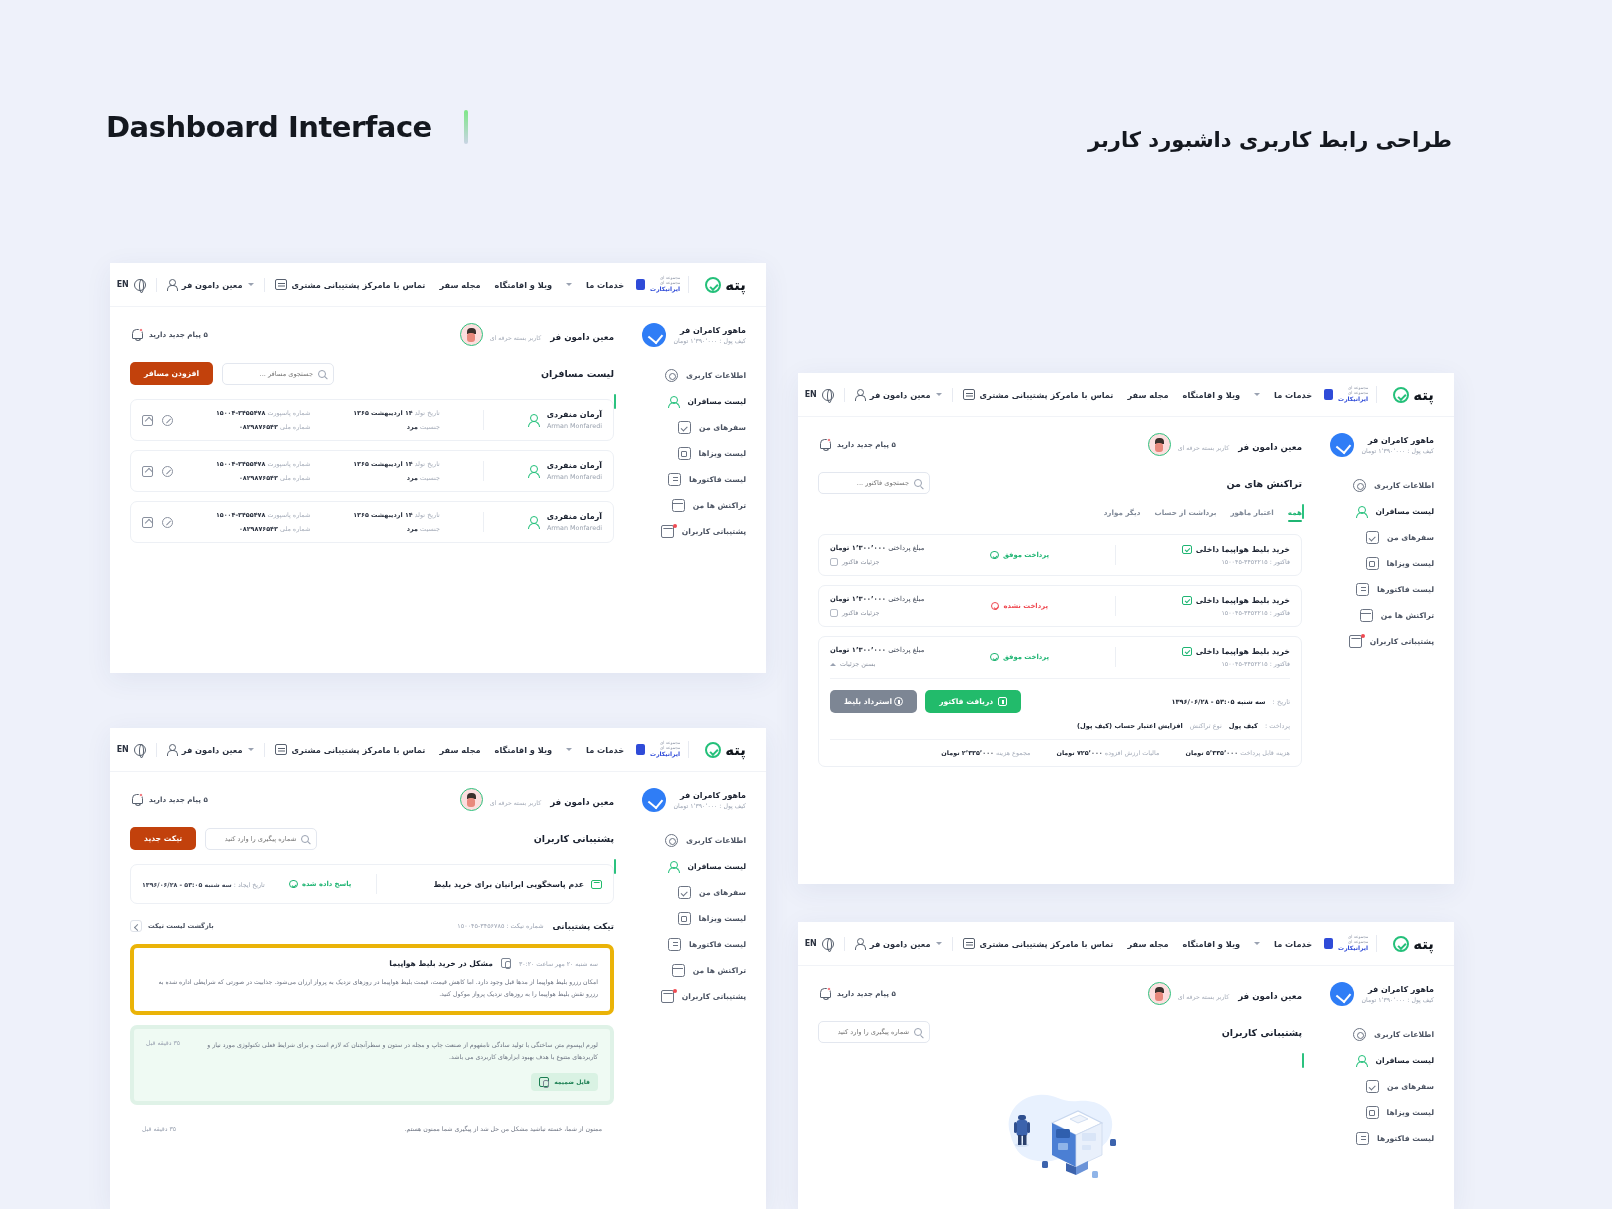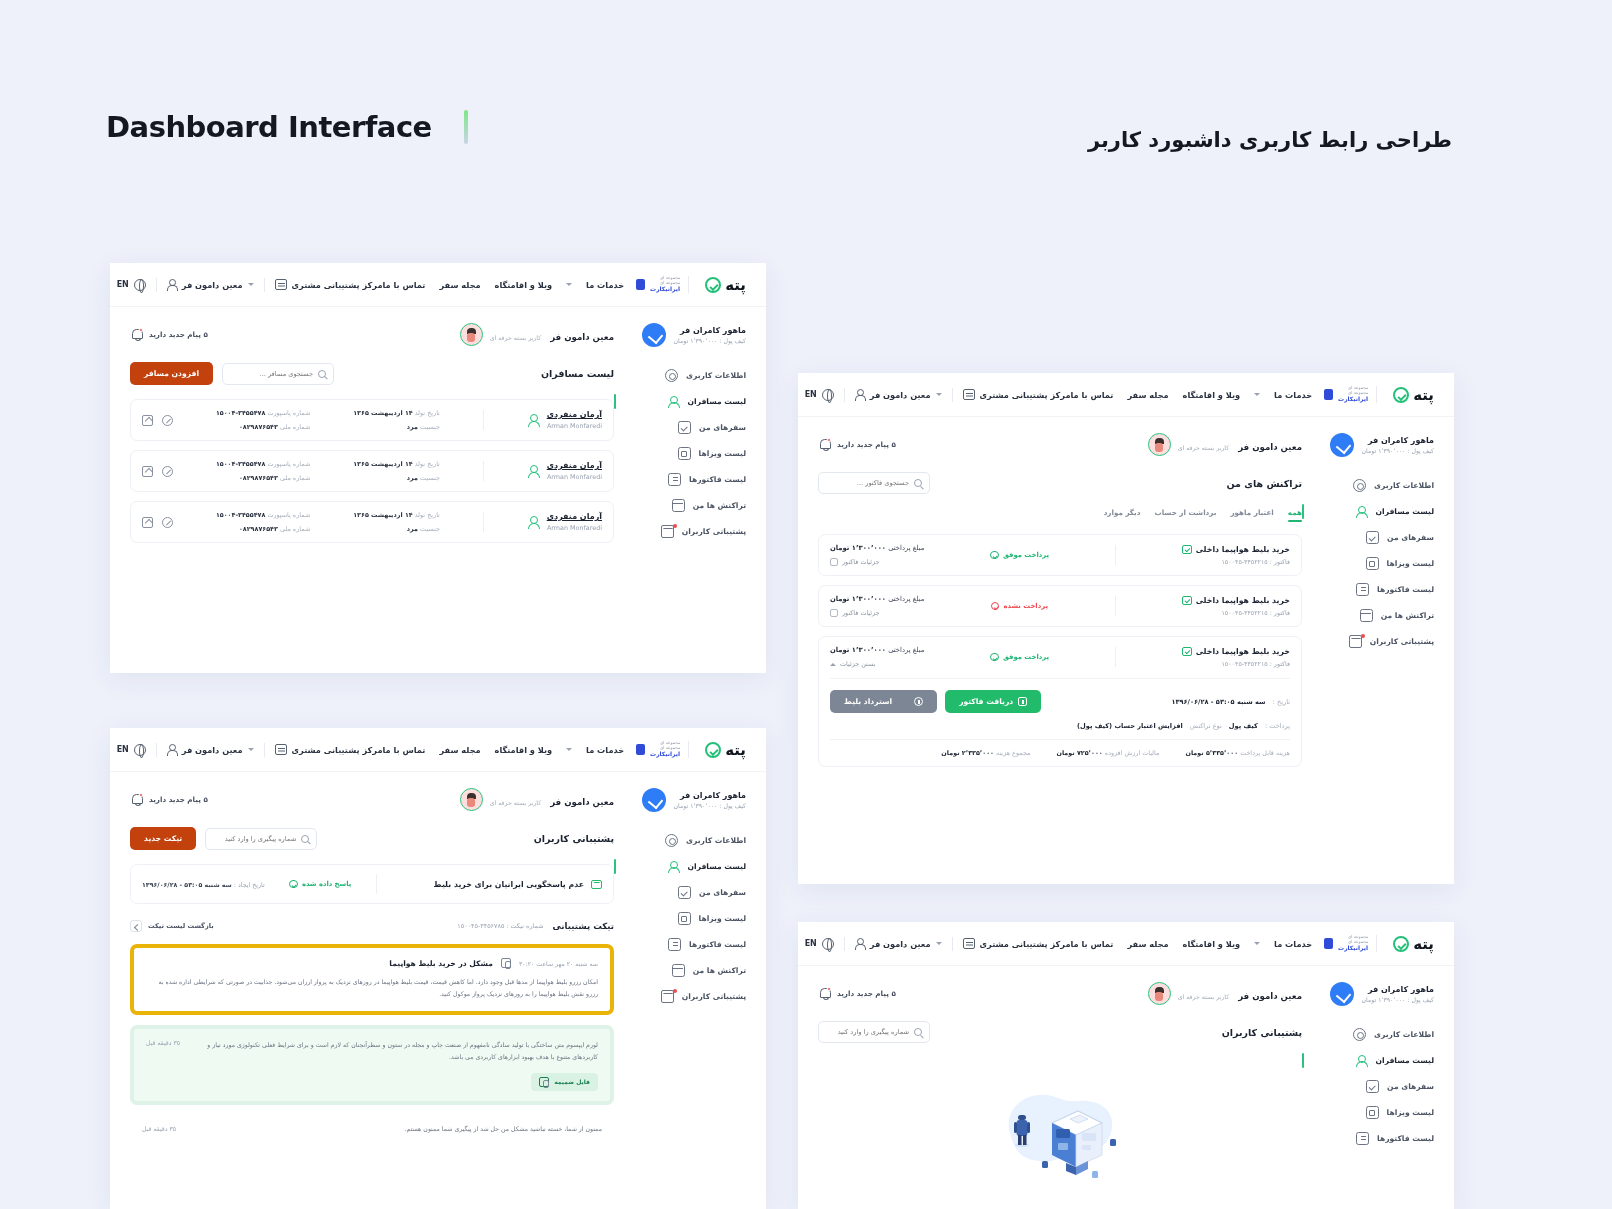--- a/index.html
+++ b/index.html
@@ -147,40 +147,40 @@
   
   .sect-row { display:flex; align-items:center; justify-content:space-between; margin-bottom: 14px;}
   .sect-title { font-size: 9.5px; font-weight: 800; color: #1b2230; }
   .sect-tools { display:flex; align-items:center; gap: 9px;}
   .btn {
     border:none; border-radius: 5px; font-size: 7.6px; font-weight: 700; color:#fff;
     padding: 7px 14px; cursor:pointer; font-family: inherit; white-space: nowrap;
   }
   .btn-blue { background: #c2410c; }
   .btn-green { background:#22bb6b; display:flex; align-items:center; gap:5px; }
-  .btn-gray { background:#7d8694; display:flex; align-items:center; gap:22px; }
+  .btn-gray { background:#7d8694; display:flex; align-items:center; gap:2px; }
   .search {
     width: 112px; height: 22px; border:1px solid #e3e7ef; border-radius:5px;
     display:flex; align-items:center; padding: 0 7px; gap:5px; background:#fff;
   }
   .search input {
     border:none; outline:none; font-size:6.6px; color:#9aa2b1; background:transparent;
     font-family: inherit; width:100%; text-align:right; direction: rtl;
   }
   .mag { width:8px;height:8px;border:1.2px solid #9aa2b1;border-radius:50%;position:relative;flex:0 0 8px;}
   .mag::after{content:"";position:absolute;right:-2.5px;bottom:-2px;width:3.5px;height:1.2px;background:#9aa2b1;transform:rotate(45deg);}
 
   
   .list { display:flex; flex-direction:column; gap: 9px; }
   .row {
     border:1px solid #edf0f5; border-radius:7px; padding: 9px 11px;
     display:flex; align-items:center; justify-content:space-between; background:#fff;
   }
   .row-main { display:flex; align-items:center; gap:7px; }
-  .row-name { font-size:8px; font-weight:800; color:#1b2230;text-decoration:underline; }
+  .row-name { font-size:8px; font-weight:800; color:#1b2230; }
   .row-name-en { font-size:6.4px; color:#99a1ae; margin-top:3px; direction:ltr; text-align:right;}
   .kv { display:flex; flex-direction:column; gap:6px; }
   .kv-line { font-size:6.4px; color:#3c4454; white-space:nowrap; }
   .kv-label { color:#a5acb9; }
   .kv-val { font-weight:700; color:#2b3240; }
   .row-acts { display:flex; align-items:center; gap:9px; }
   .act-ic { width:11px;height:11px; }
   .act-circ { border:1.1px solid #8a919f; border-radius:50%; position:relative;}
   .act-circ::after{content:"";position:absolute;left:4.5px;top:2.3px;width:1.2px;height:6px;background:#8a919f;transform:rotate(45deg);}
   .act-pen { border:1.1px solid #8a919f; border-radius:2px; position:relative;}

